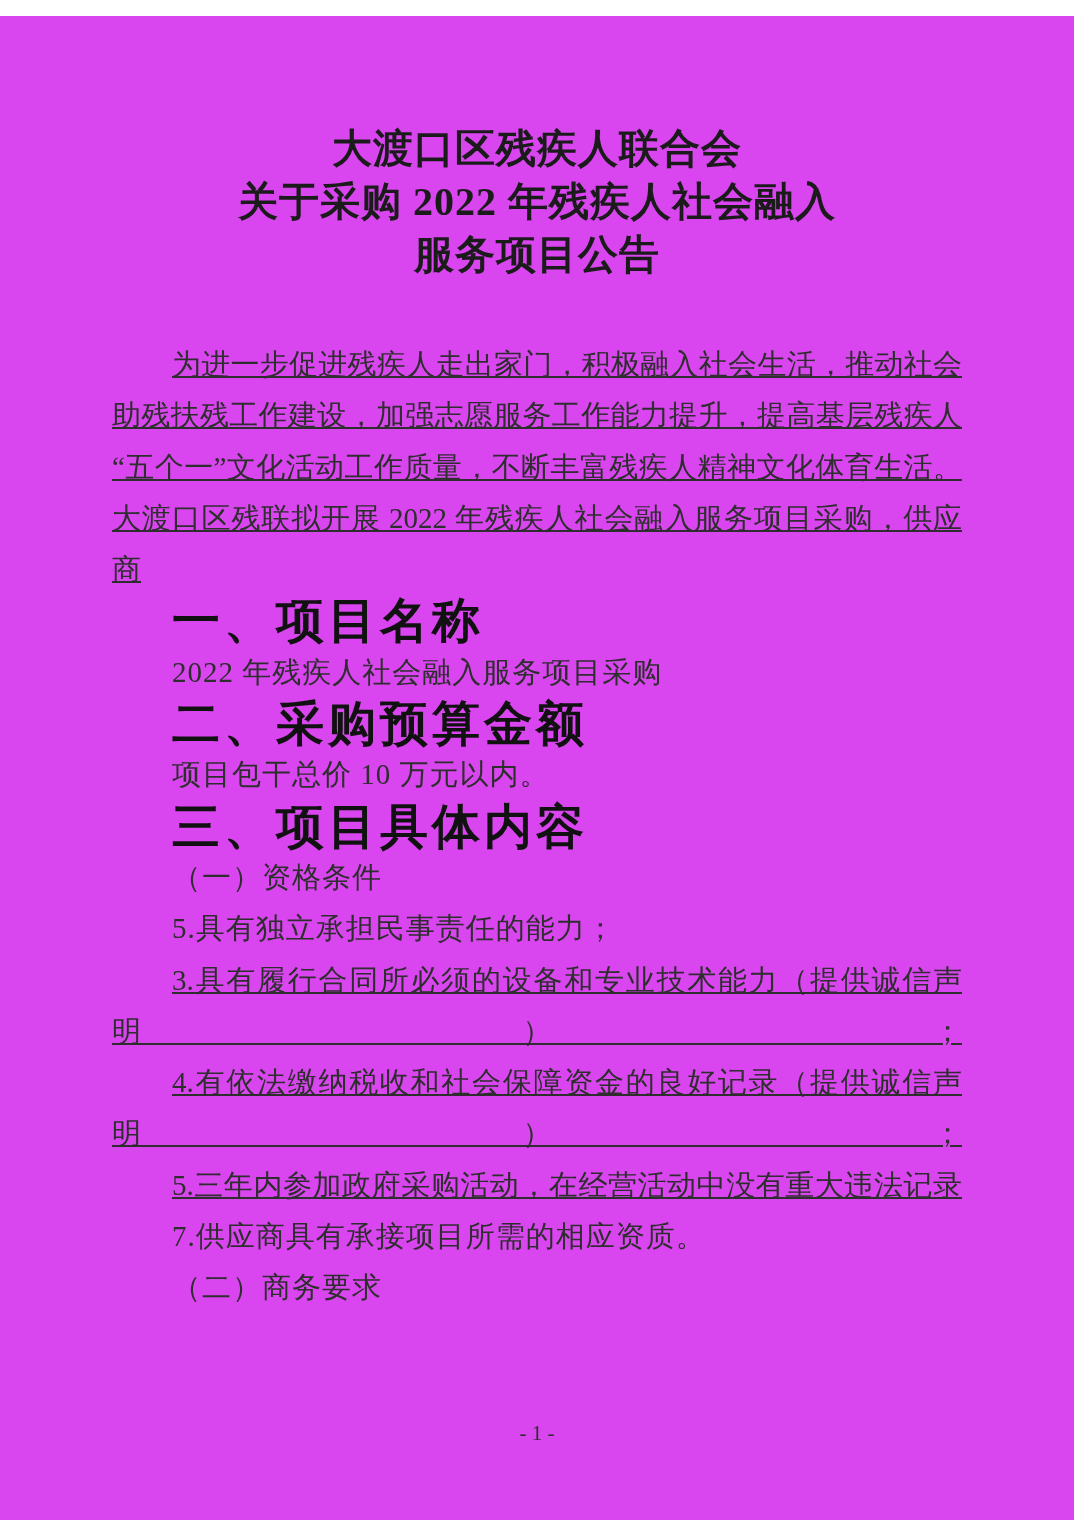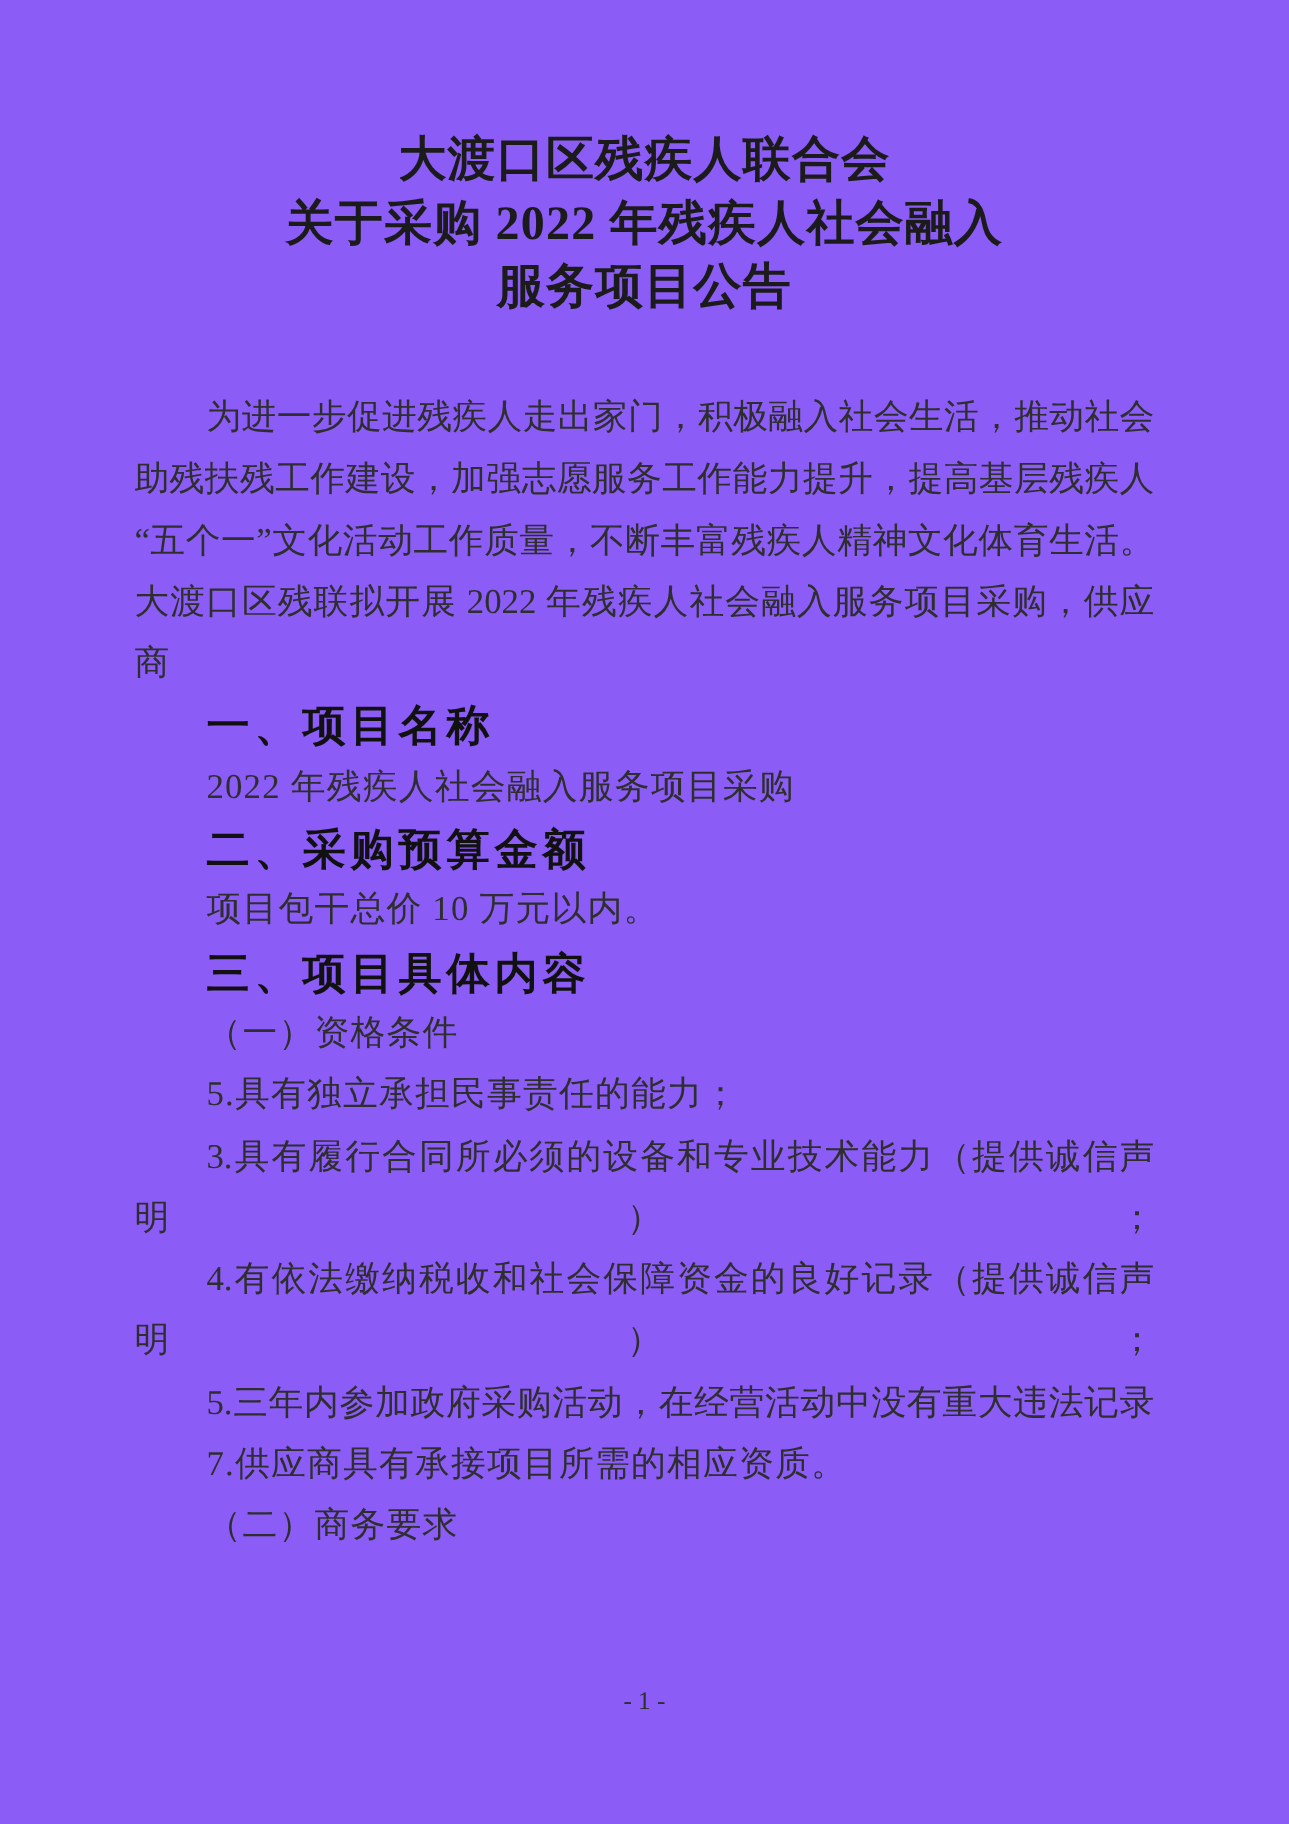--- a/index.html
+++ b/index.html
@@ -10,21 +10,22 @@
   body {
     width: 1074px;
     height: 1520px;
     position: relative;
     overflow: hidden;
     font-family: "Liberation Serif", serif;
   }
   .page {
     position: absolute;
     inset: 0;
-    background: #8b5cf6;
+    background: #d946ef;
+    margin-top: 16px;
   }
   .title-block {
     margin-top: 106px;
     text-align: center;
     color: #1b1b1b;
   }
   .title-line {
     font-family: "Liberation Serif", serif;
     font-weight: 700;
     font-size: 40px;
@@ -42,25 +43,26 @@
     color: #2e2e2e;
     white-space: nowrap;
   }
   .line.indent {
     text-indent: 60px;
   }
   .line.fill {
     white-space: normal;
     text-align: justify;
     text-align-last: justify;
+    text-decoration: underline;
   }
   .line.heading {
     font-family: "Liberation Sans", sans-serif;
     font-weight: 700;
-    font-size: 36px;
+    font-size: 48px;
     letter-spacing: 4px;
     color: #111111;
   }
   .line.spaced {
     letter-spacing: 1px;
   }
   .page-footer {
     position: absolute;
     top: 1402px;
     left: 0;

